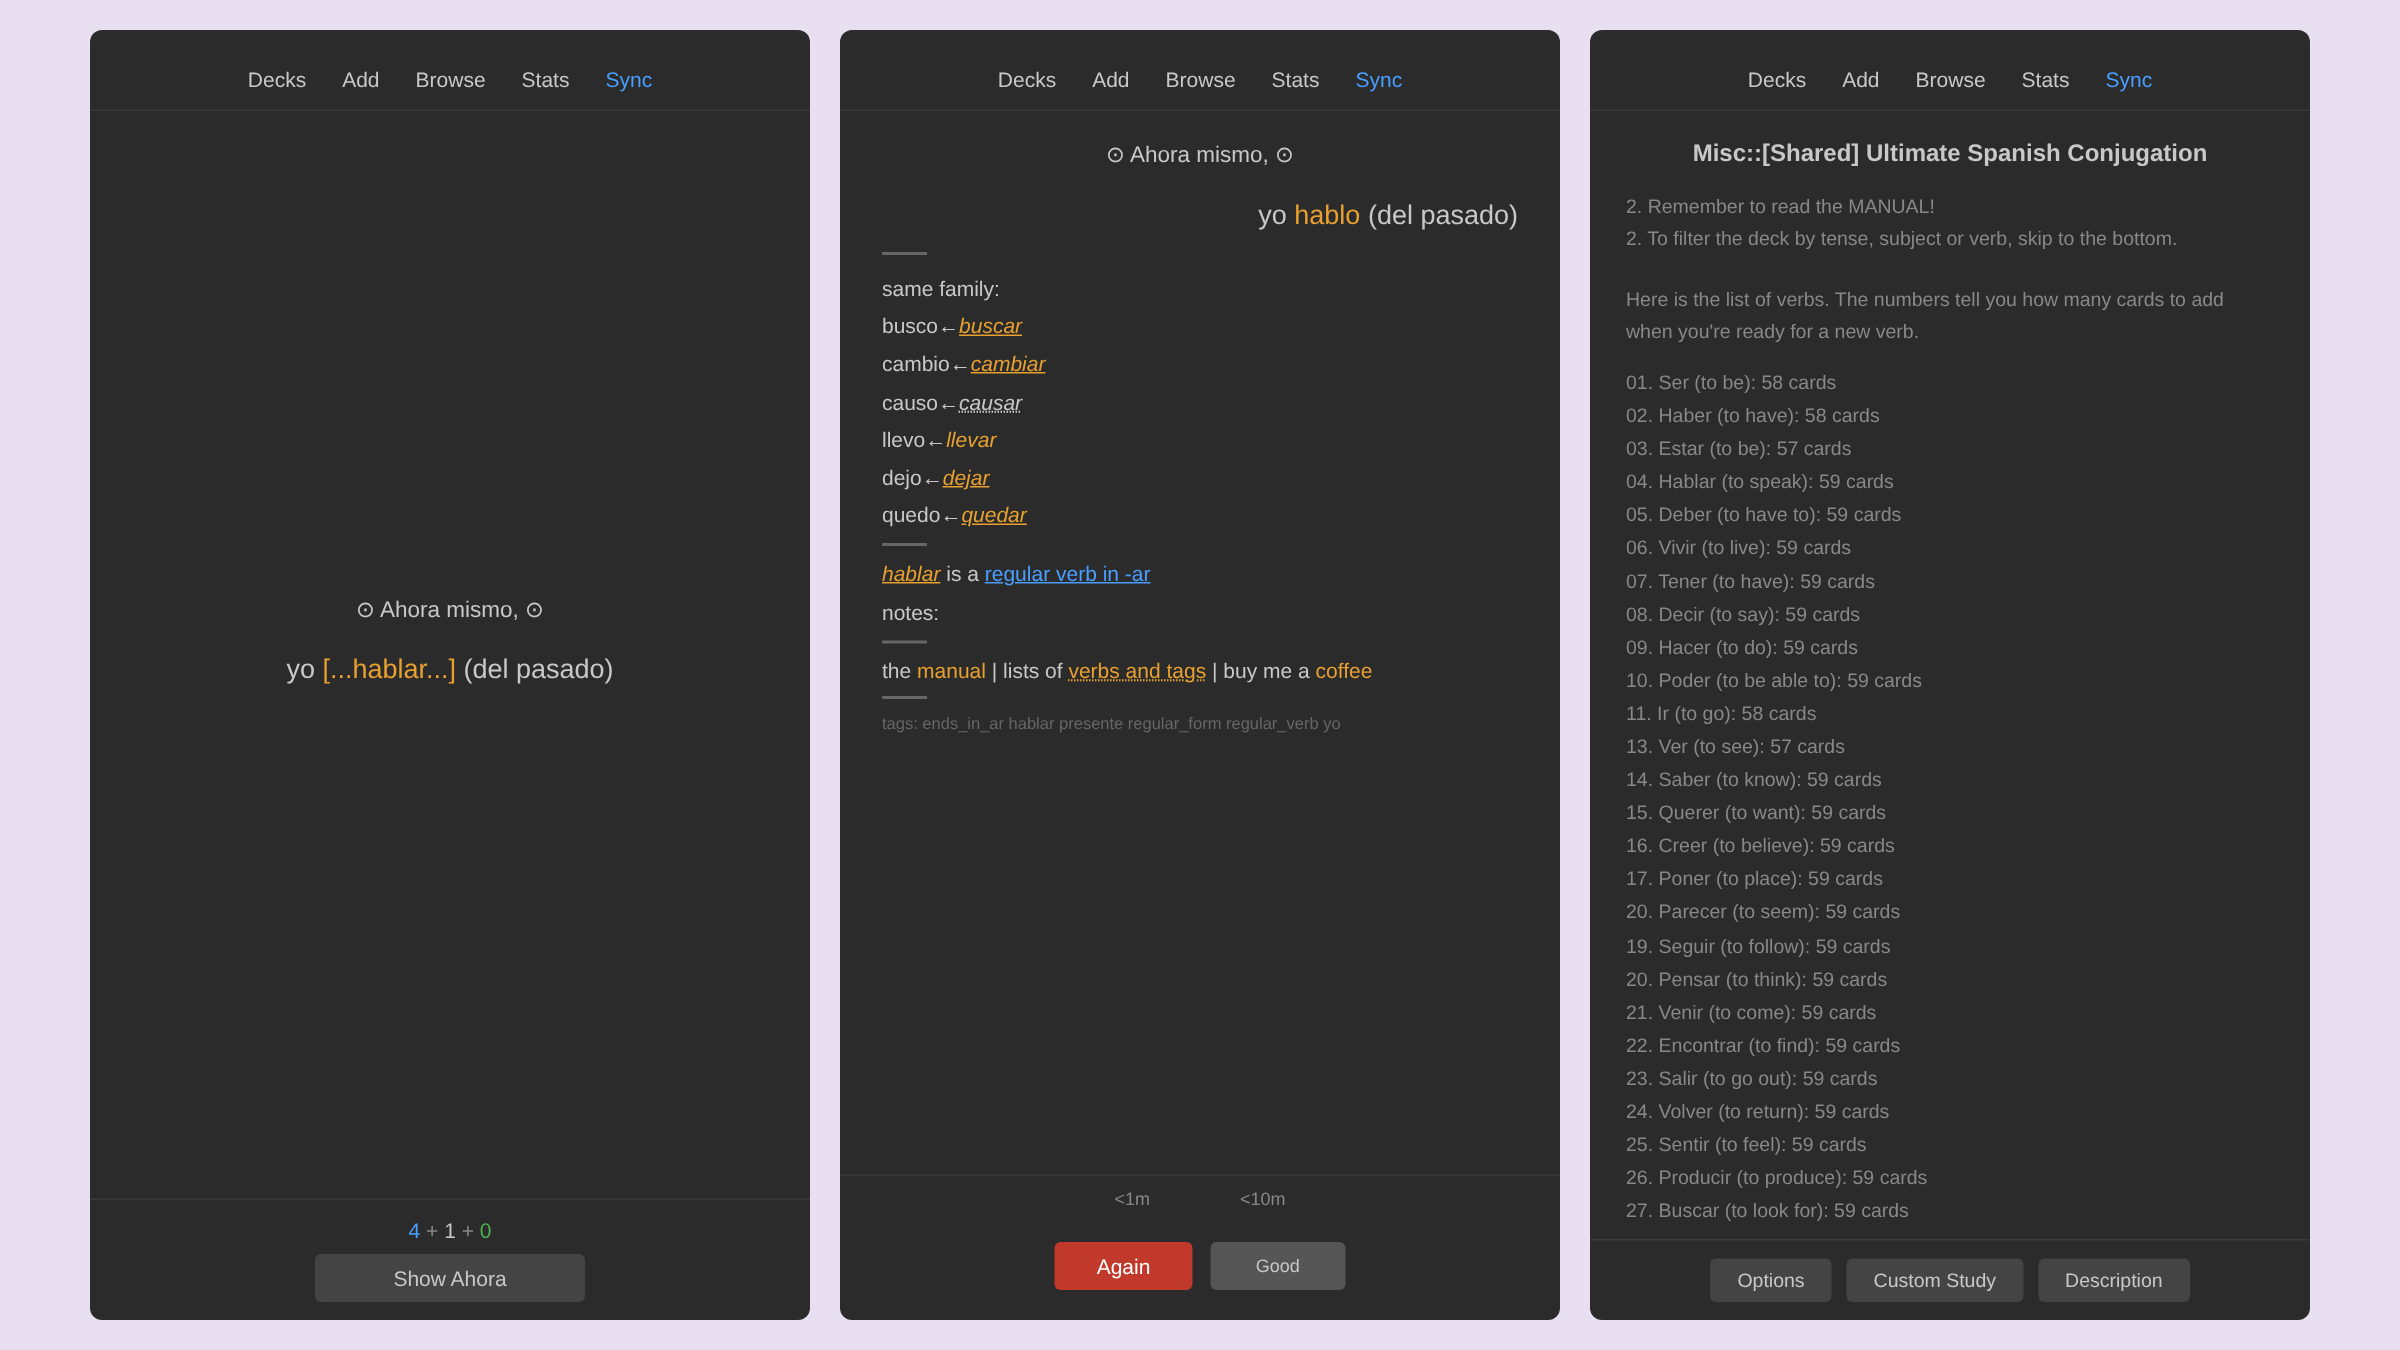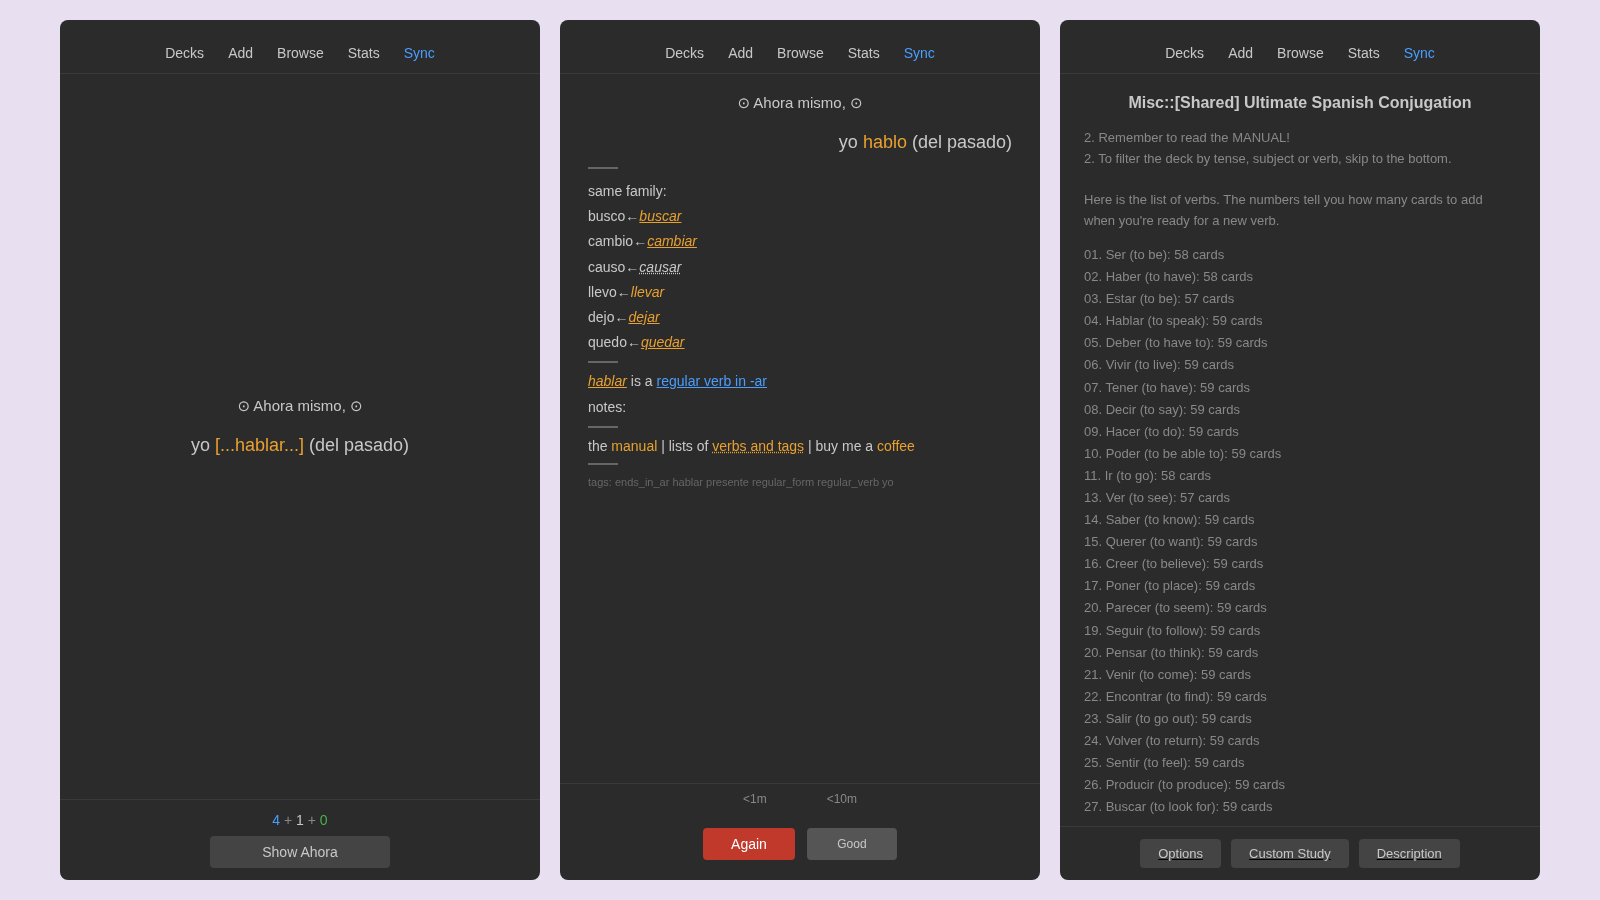--- a/index.html
+++ b/index.html
@@ -196,21 +196,20 @@
       font-size: 13px;
       line-height: 1.7;
     }
     .deck-footer {
       display: flex;
       justify-content: center;
       gap: 10px;
       padding: 12px 16px;
       border-top: 1px solid #3a3a3a;
       flex-shrink: 0;
-      text-decoration: underline;
     }
     .deck-btn {
       background: #444;
       color: #c8c8c8;
       border: none;
       border-radius: 4px;
       padding: 7px 18px;
       font-size: 13px;
       cursor: pointer;
     }

